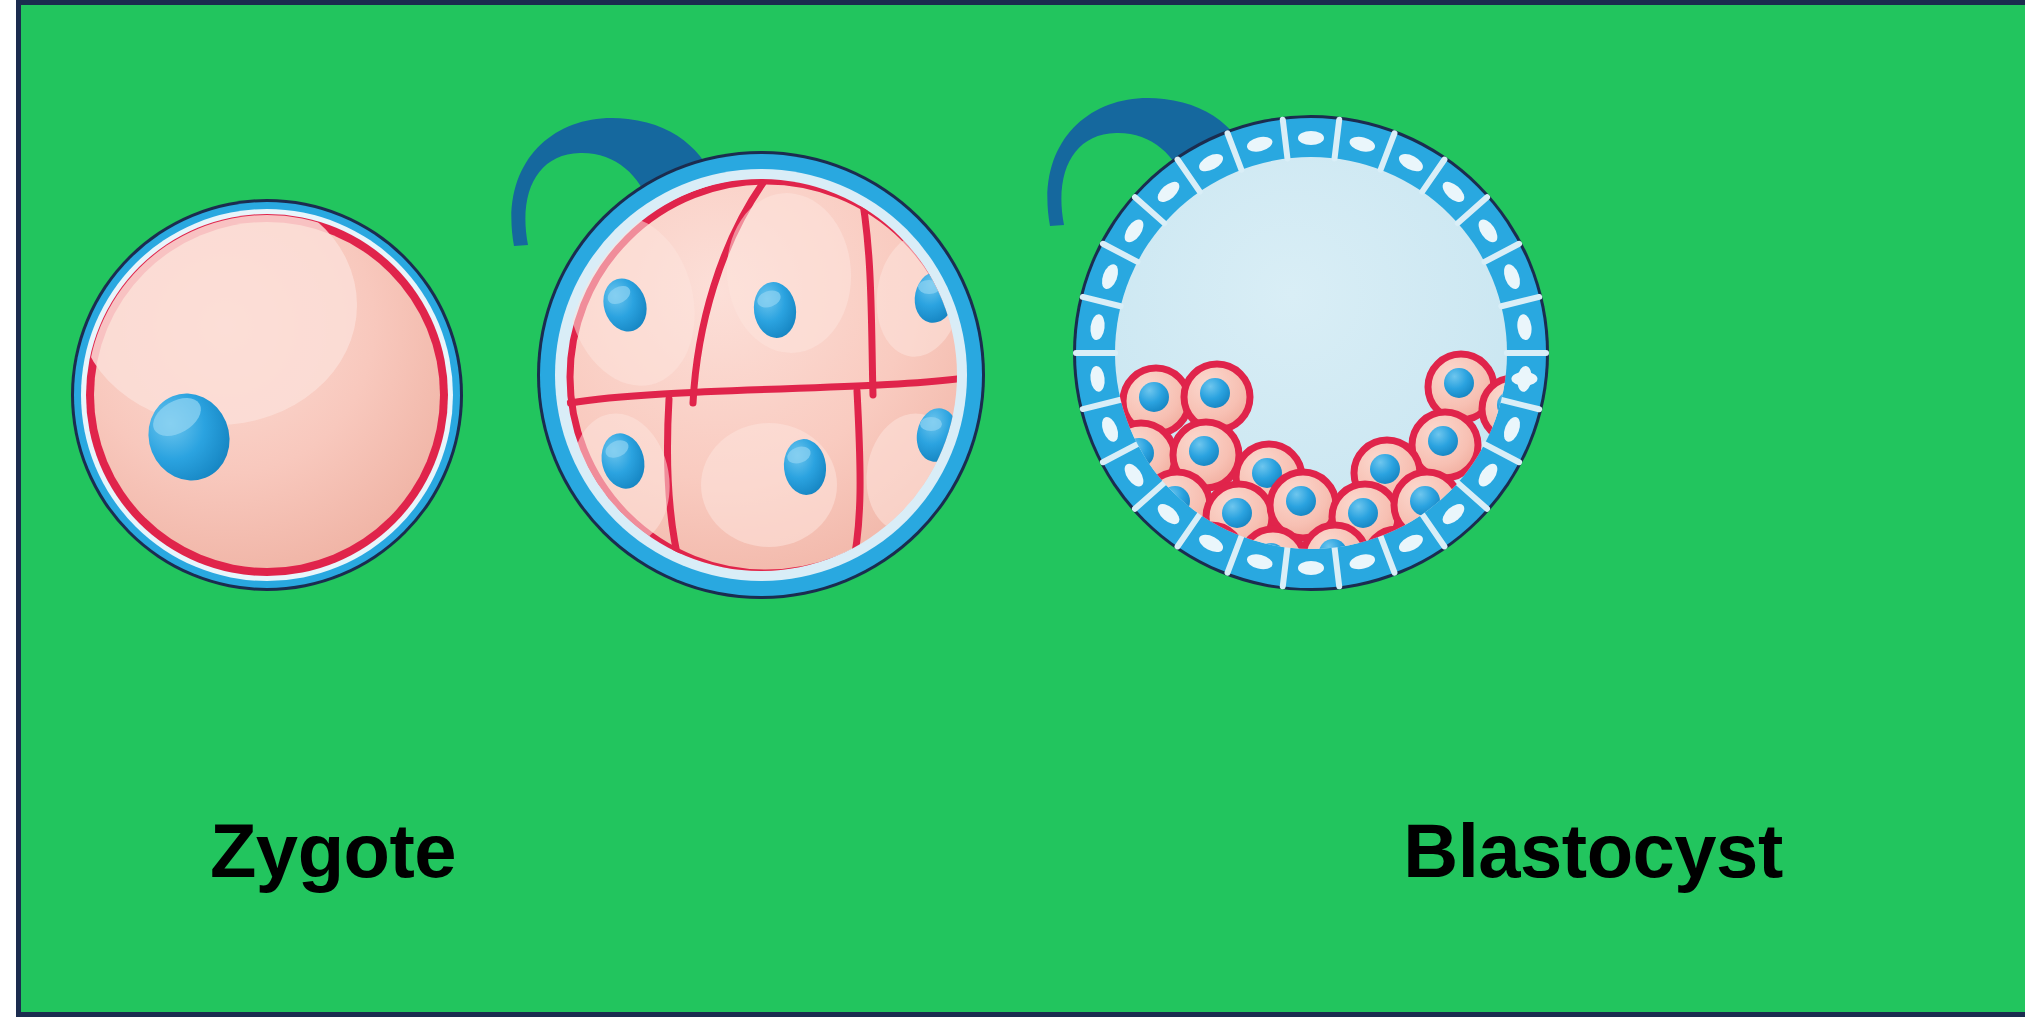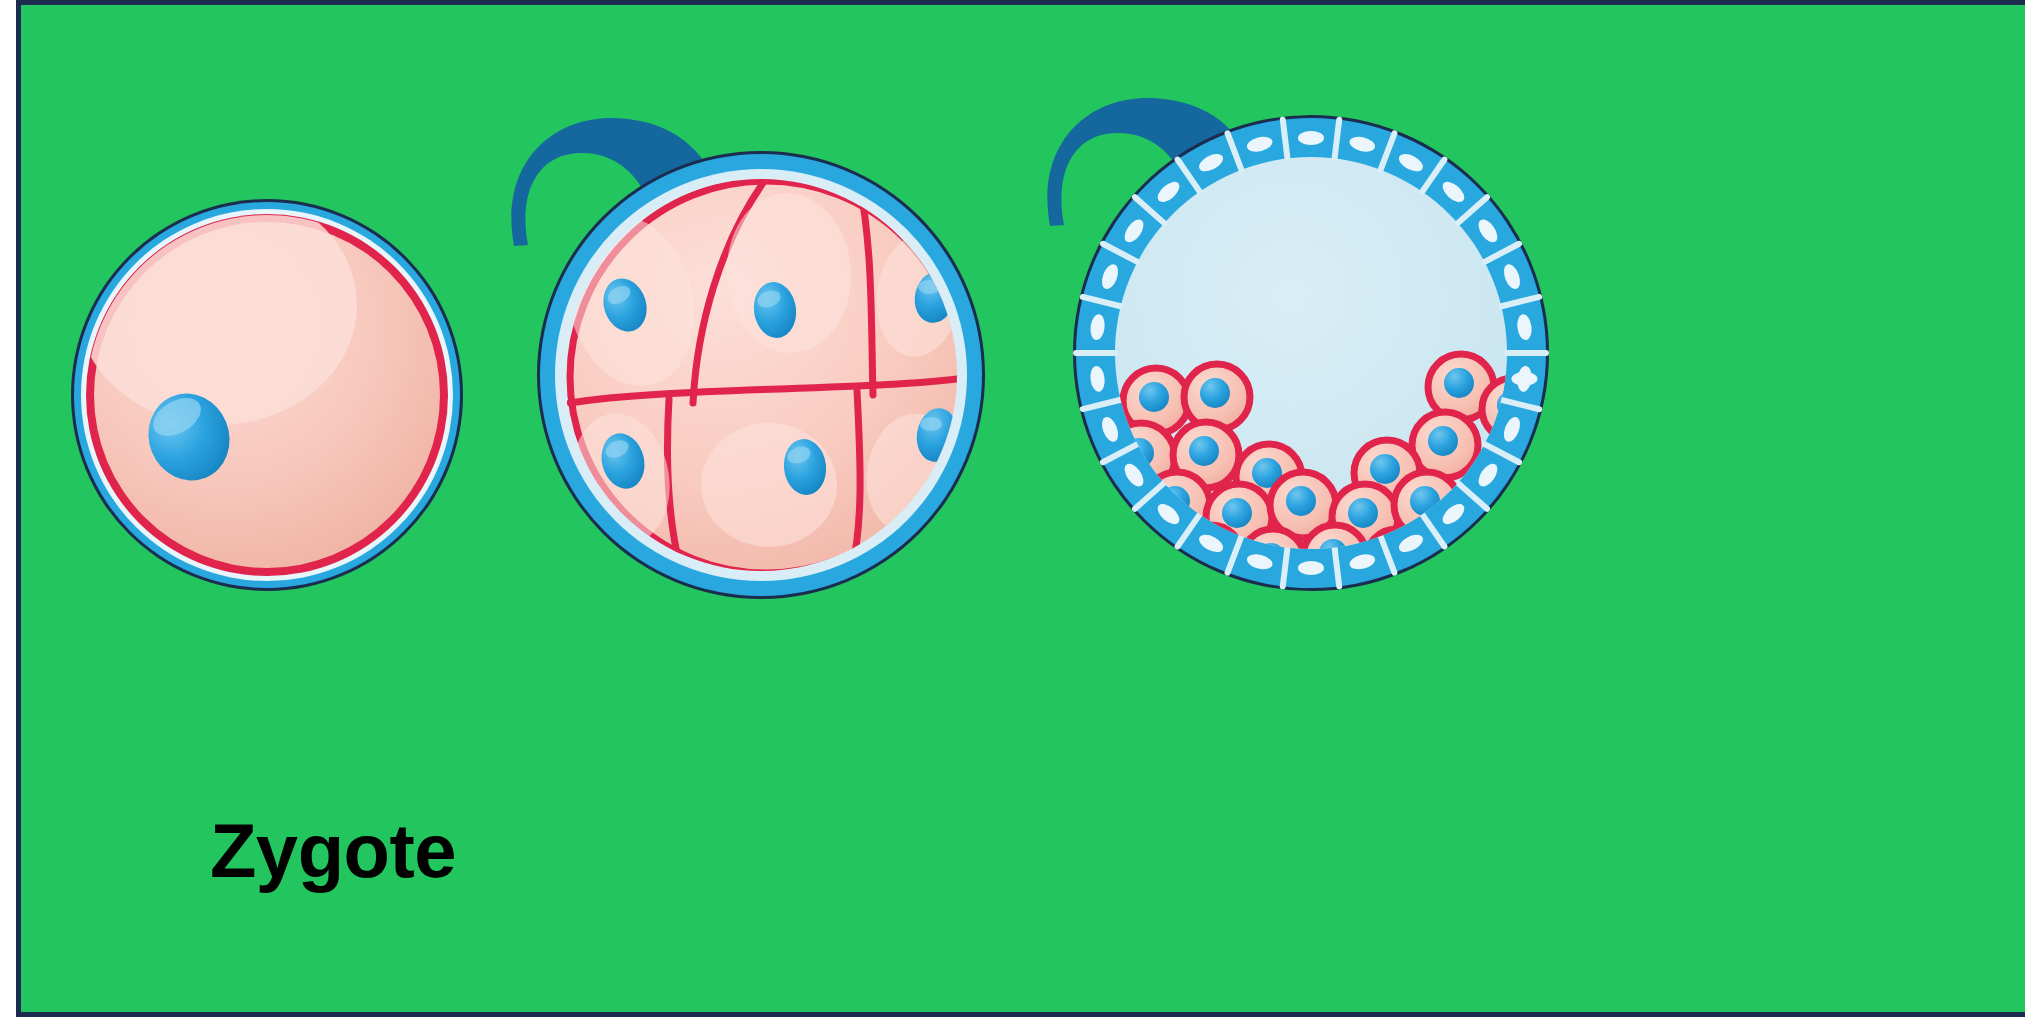--- a/index.html
+++ b/index.html
@@ -394,14 +394,15 @@
           </g>
         <g>
             <circle cx="1130" cy="540" r="31" fill="url(#gradICM)" stroke="#e0244b" stroke-width="7"></circle>
             <circle cx="1128" cy="536" r="14" fill="url(#gradNucleus)"></circle>
           </g>
       </g>
     </g>
   </svg>
 
   <div id="label-zygote" class="stage-label">Zygote</div>
+  <div id="label-blastocyst" class="stage-label">Blastocyst</div>
 
 </div>
 
 </body></html>

